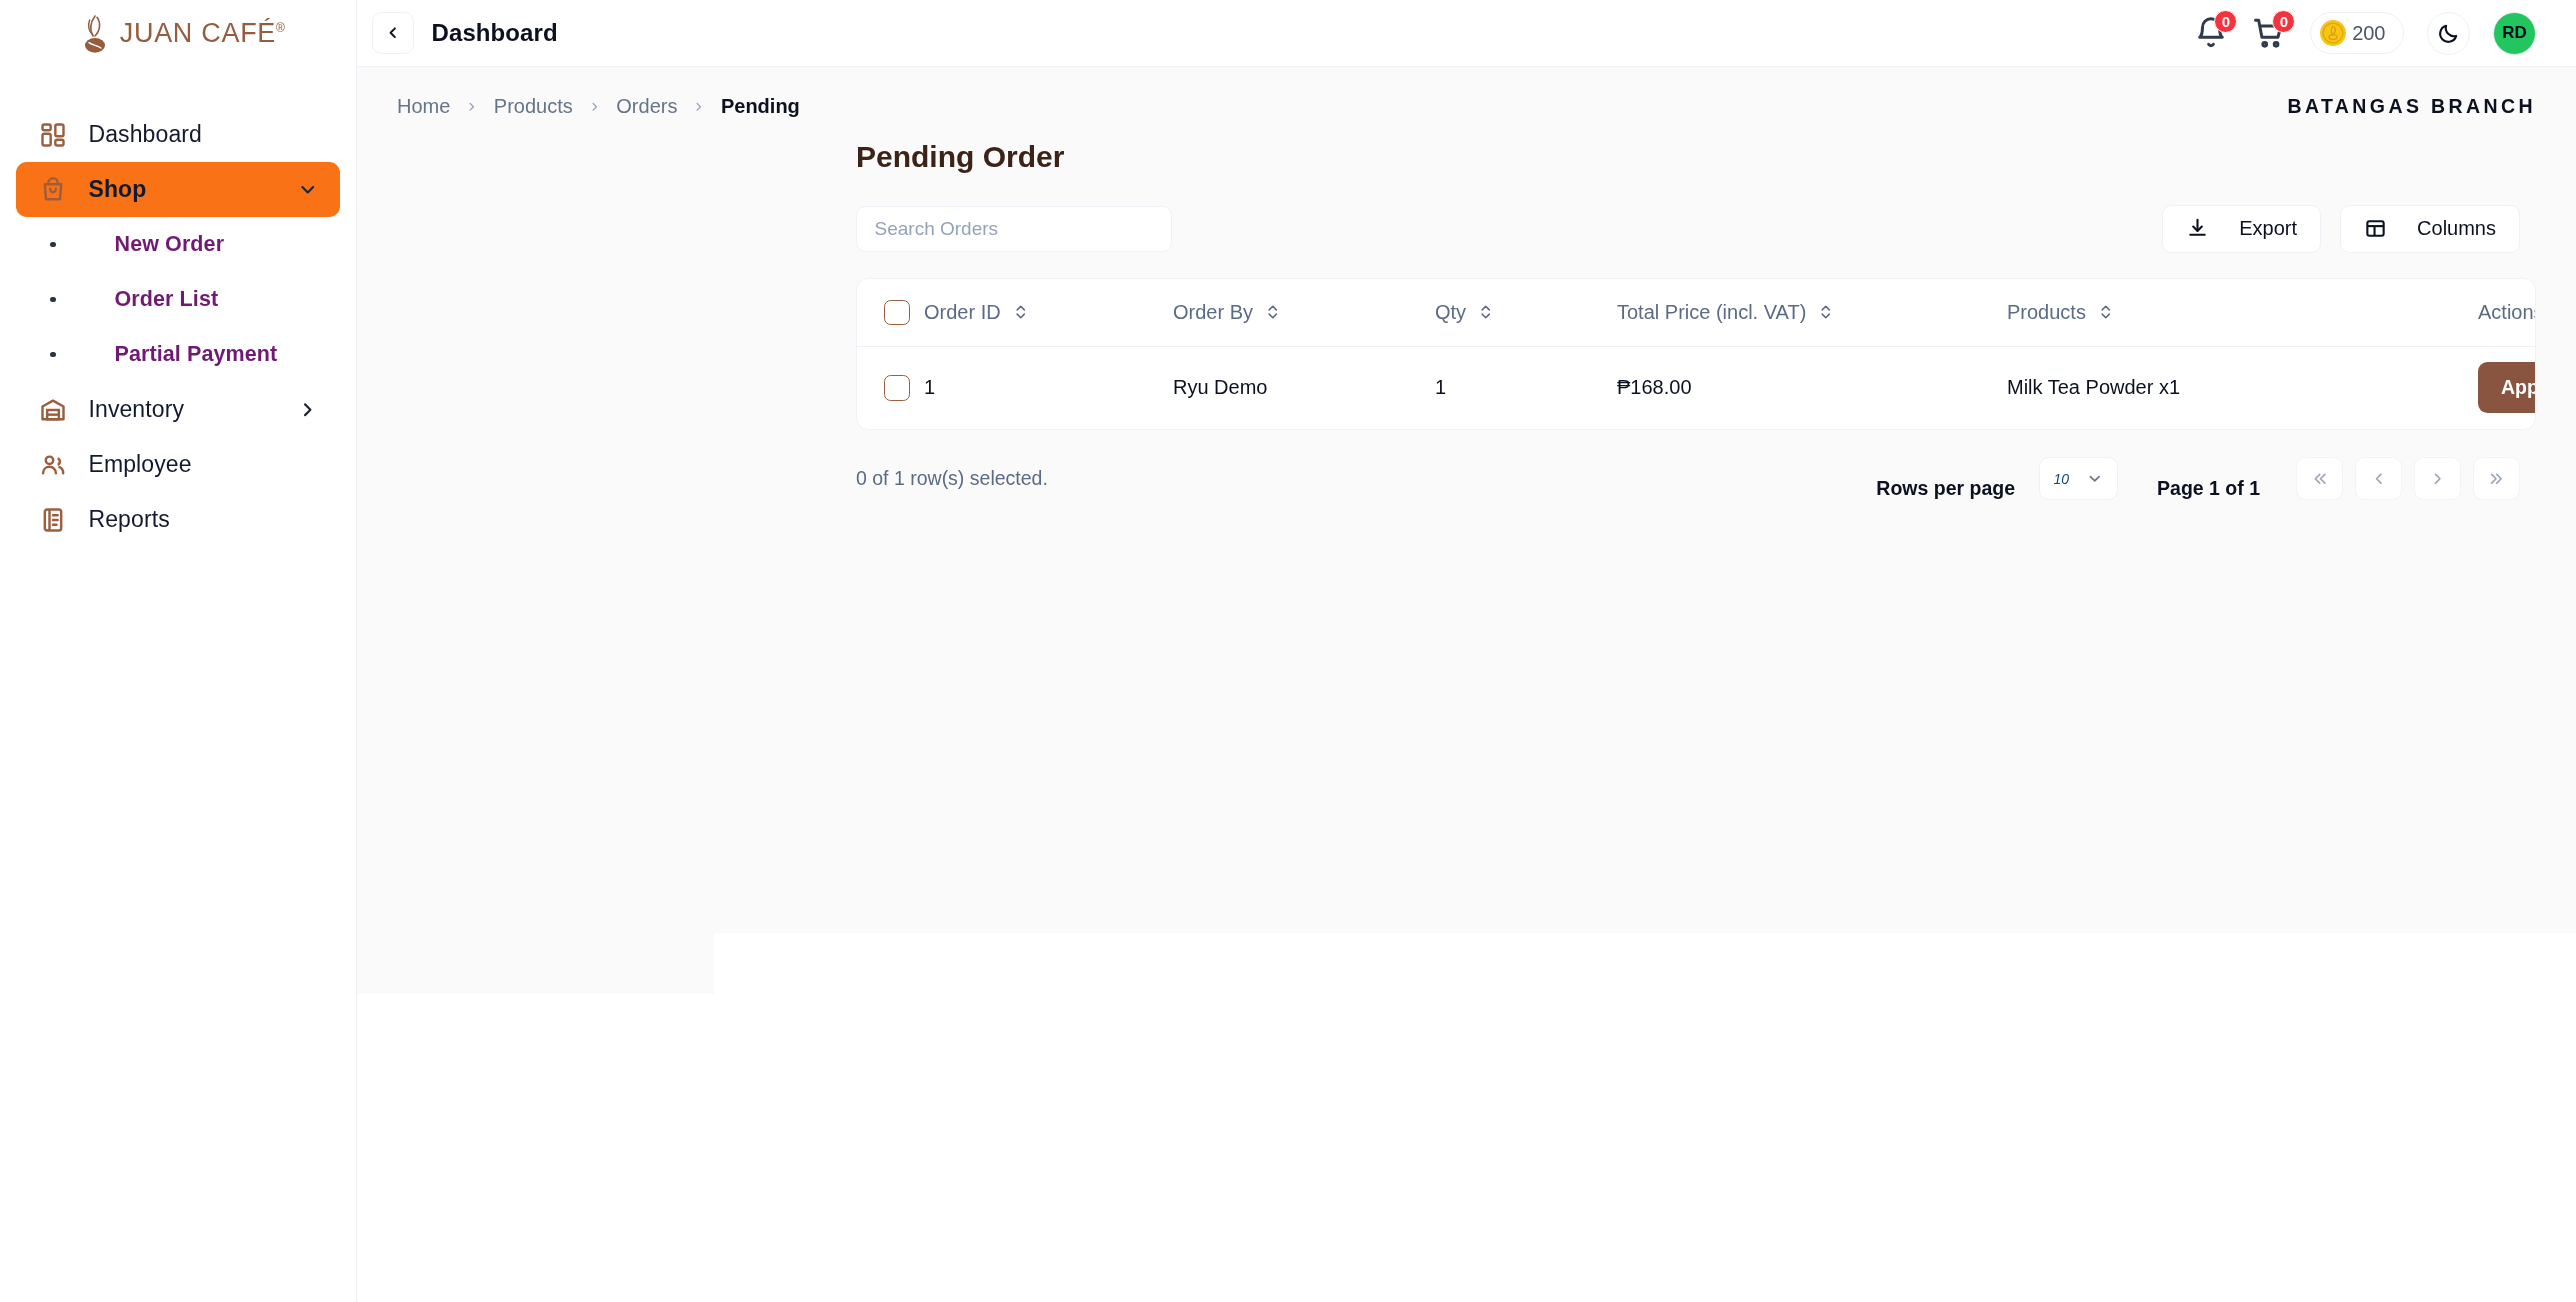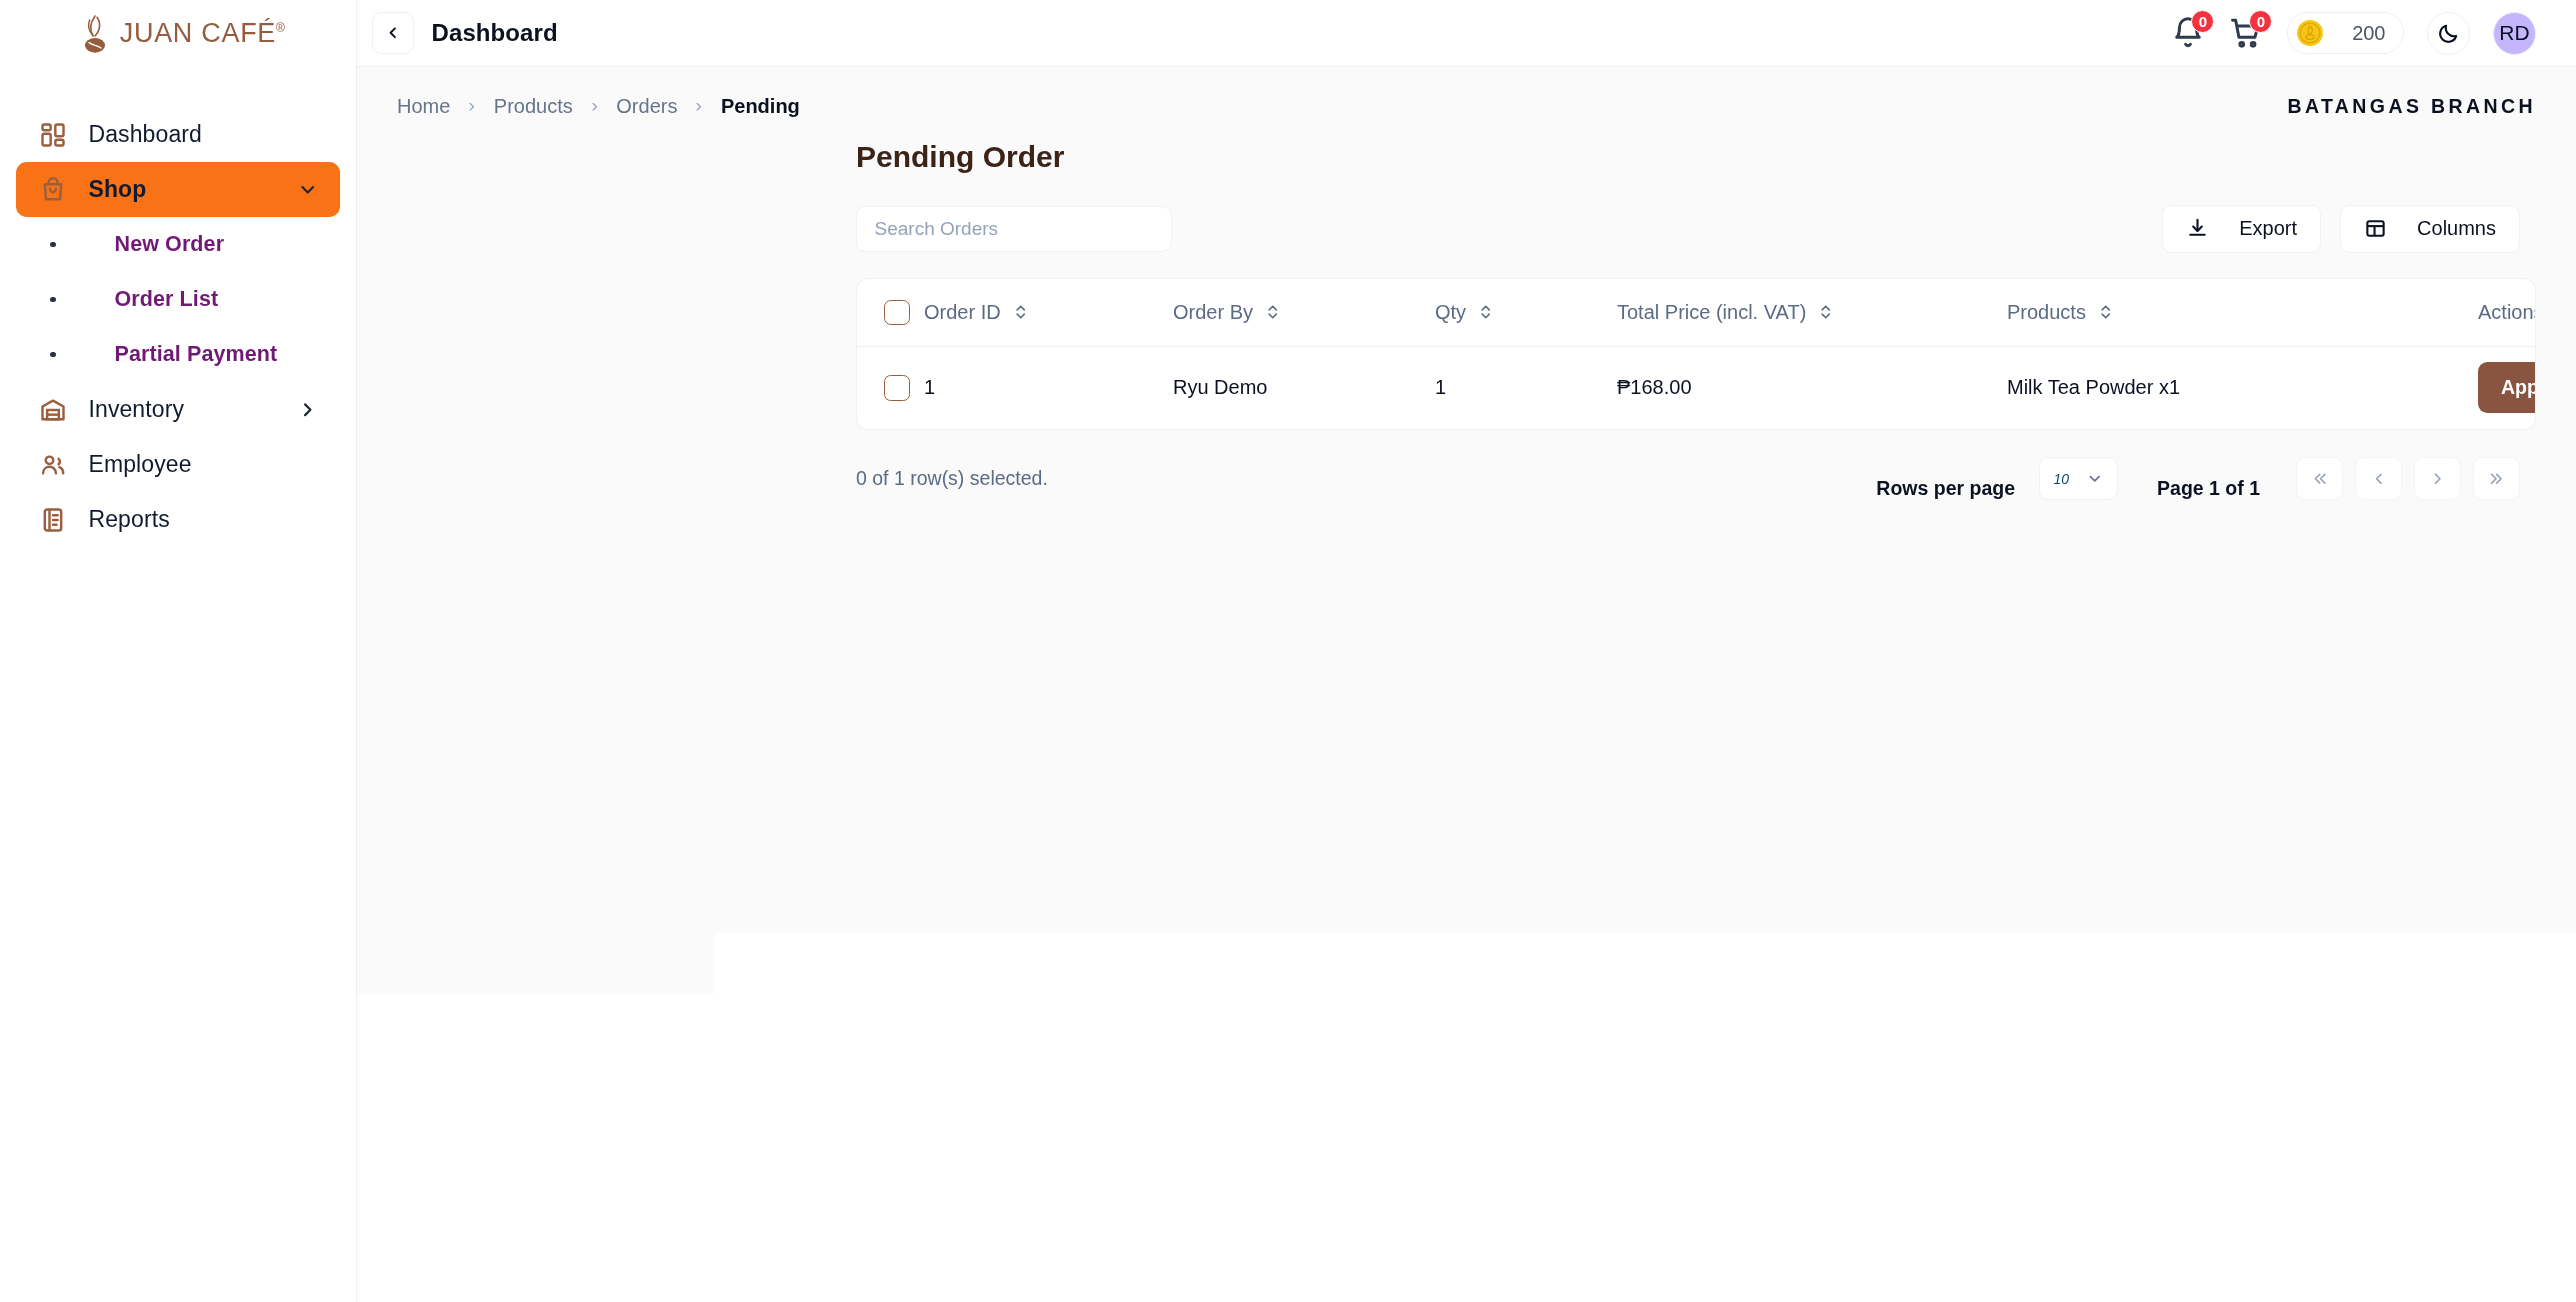--- a/index.html
+++ b/index.html
@@ -88,37 +88,37 @@
   .badge {
     position: absolute; top: -5.4px; right: -8px;
     min-width: 23px; height: 23px; padding: 0 4px;
     background: #f5333f; color: #fff;
     border-radius: 672px; font-size: 15px; font-weight: 700;
     display: flex; align-items: center; justify-content: center;
     border: 1.3px solid #fff;
   }
   .points-pill {
     height: 42px; border: 1.3px solid #edf0f5; border-radius: 672px;
-    display: flex; align-items: center; gap: 27px;
+    display: flex; align-items: center; gap: 4px;
     padding: 0 17.5px 0 6.7px; cursor: pointer; background:#fff;
   }
   .coin { width: 30px; height: 30px; }
   .points-val { font-size: 20px; color: #4a5568; }
   .round-btn {
     width: 43px; height: 43px; border-radius: 50%;
     border: 1.3px solid #edf0f5; background: #fff;
     display: flex; align-items: center; justify-content: center;
     cursor: pointer;
   }
   .round-btn svg { width: 23px; height: 23px; stroke:#0b1120; fill:none; stroke-width:2.2; }
   .avatar {
     width: 43px; height: 43px; border-radius: 50%;
-    border: 1.3px solid #edf0f5; background: #c4b5fd;
+    border: 1.3px solid #edf0f5; background: #22c55e;
     display: flex; align-items: center; justify-content: center;
-    font-size: 21px; font-weight: 400; color: #0b1120; cursor: pointer;
+    font-size: 17px; font-weight: 700; color: #0b1120; cursor: pointer;
   }
 
   .content { flex: 1 1 auto; background: #fafafa; position: relative; padding: 0; }
   .crumbrow {
     display: flex; align-items: center;
     padding: 28px 40px 0 40px;
   }
   .crumbs { display: flex; align-items: center; gap: 15px; }
   .crumb { font-size: 20px; color: #64748b; cursor: pointer; }
   .crumb.current { color: #0b1120; font-weight: 700; cursor: default; }

